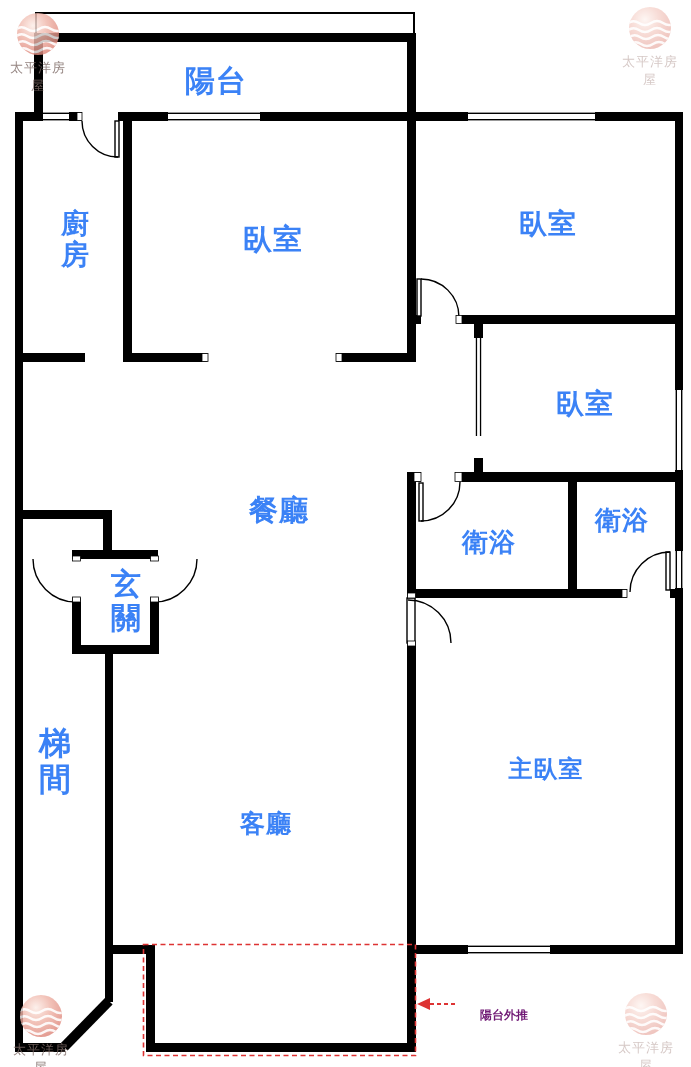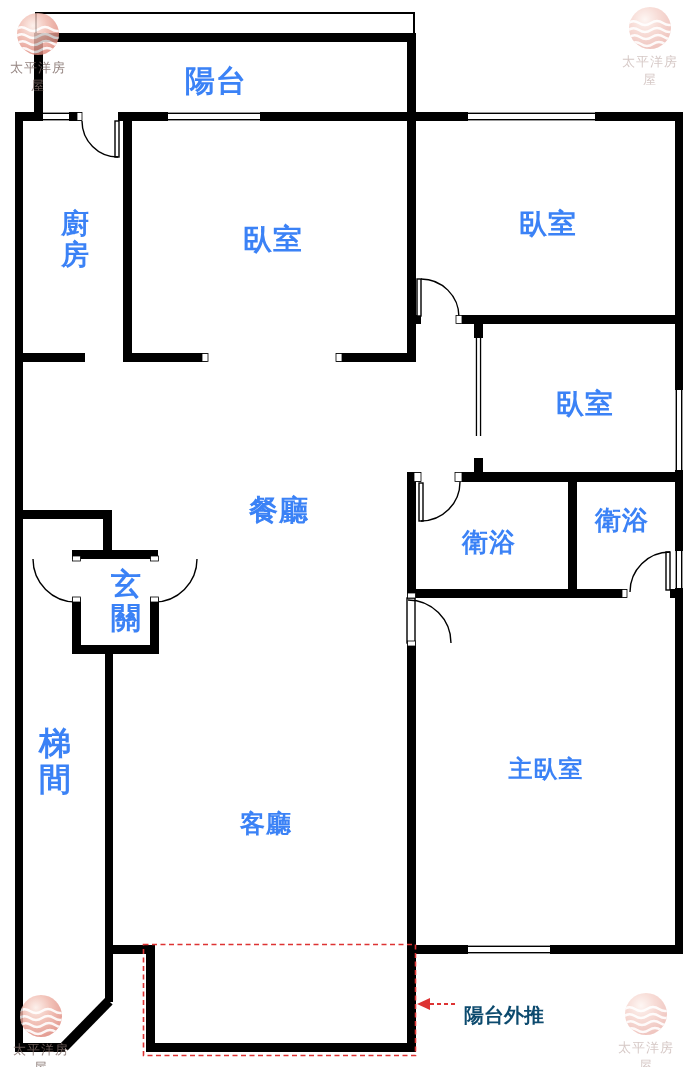--- a/index.html
+++ b/index.html
@@ -201,21 +201,21 @@
   <div class="room-label" style="left:548px;top:224px;font-size:28px">臥室</div>
   <div class="room-label" style="left:585px;top:404px;font-size:28px">臥室</div>
   <div class="room-label" style="left:279px;top:510px;font-size:29px">餐廳</div>
   <div class="room-label vert" style="left:126px;top:601px;font-size:30px">玄關</div>
   <div class="room-label" style="left:489px;top:543px;font-size:26px">衛浴</div>
   <div class="room-label" style="left:622px;top:521px;font-size:26px">衛浴</div>
   <div class="room-label vert" style="left:55px;top:762px;font-size:32px">梯間</div>
   <div class="room-label" style="left:266px;top:824px;font-size:25px">客廳</div>
   <div class="room-label" style="left:546px;top:770px;font-size:24px">主臥室</div>
 
-  <div class="annot" style="left:504px;top:1015px;font-size:20px;color:#0c4a6e">陽台外推</div>
+  <div class="annot" style="left:504px;top:1015px;font-size:12px;color:#701a75">陽台外推</div>
 
   <div class="logo strong" style="left:7px;top:11px">
     <svg width="46" height="46" viewBox="0 0 46 46">
       <use href="#logoArt"></use>
     </svg>
     <div class="brand">太平洋房屋</div>
   </div>
   <div class="logo pale" style="left:619px;top:5px">
     <svg width="46" height="46" viewBox="0 0 46 46">
       <use href="#logoArt"></use>

